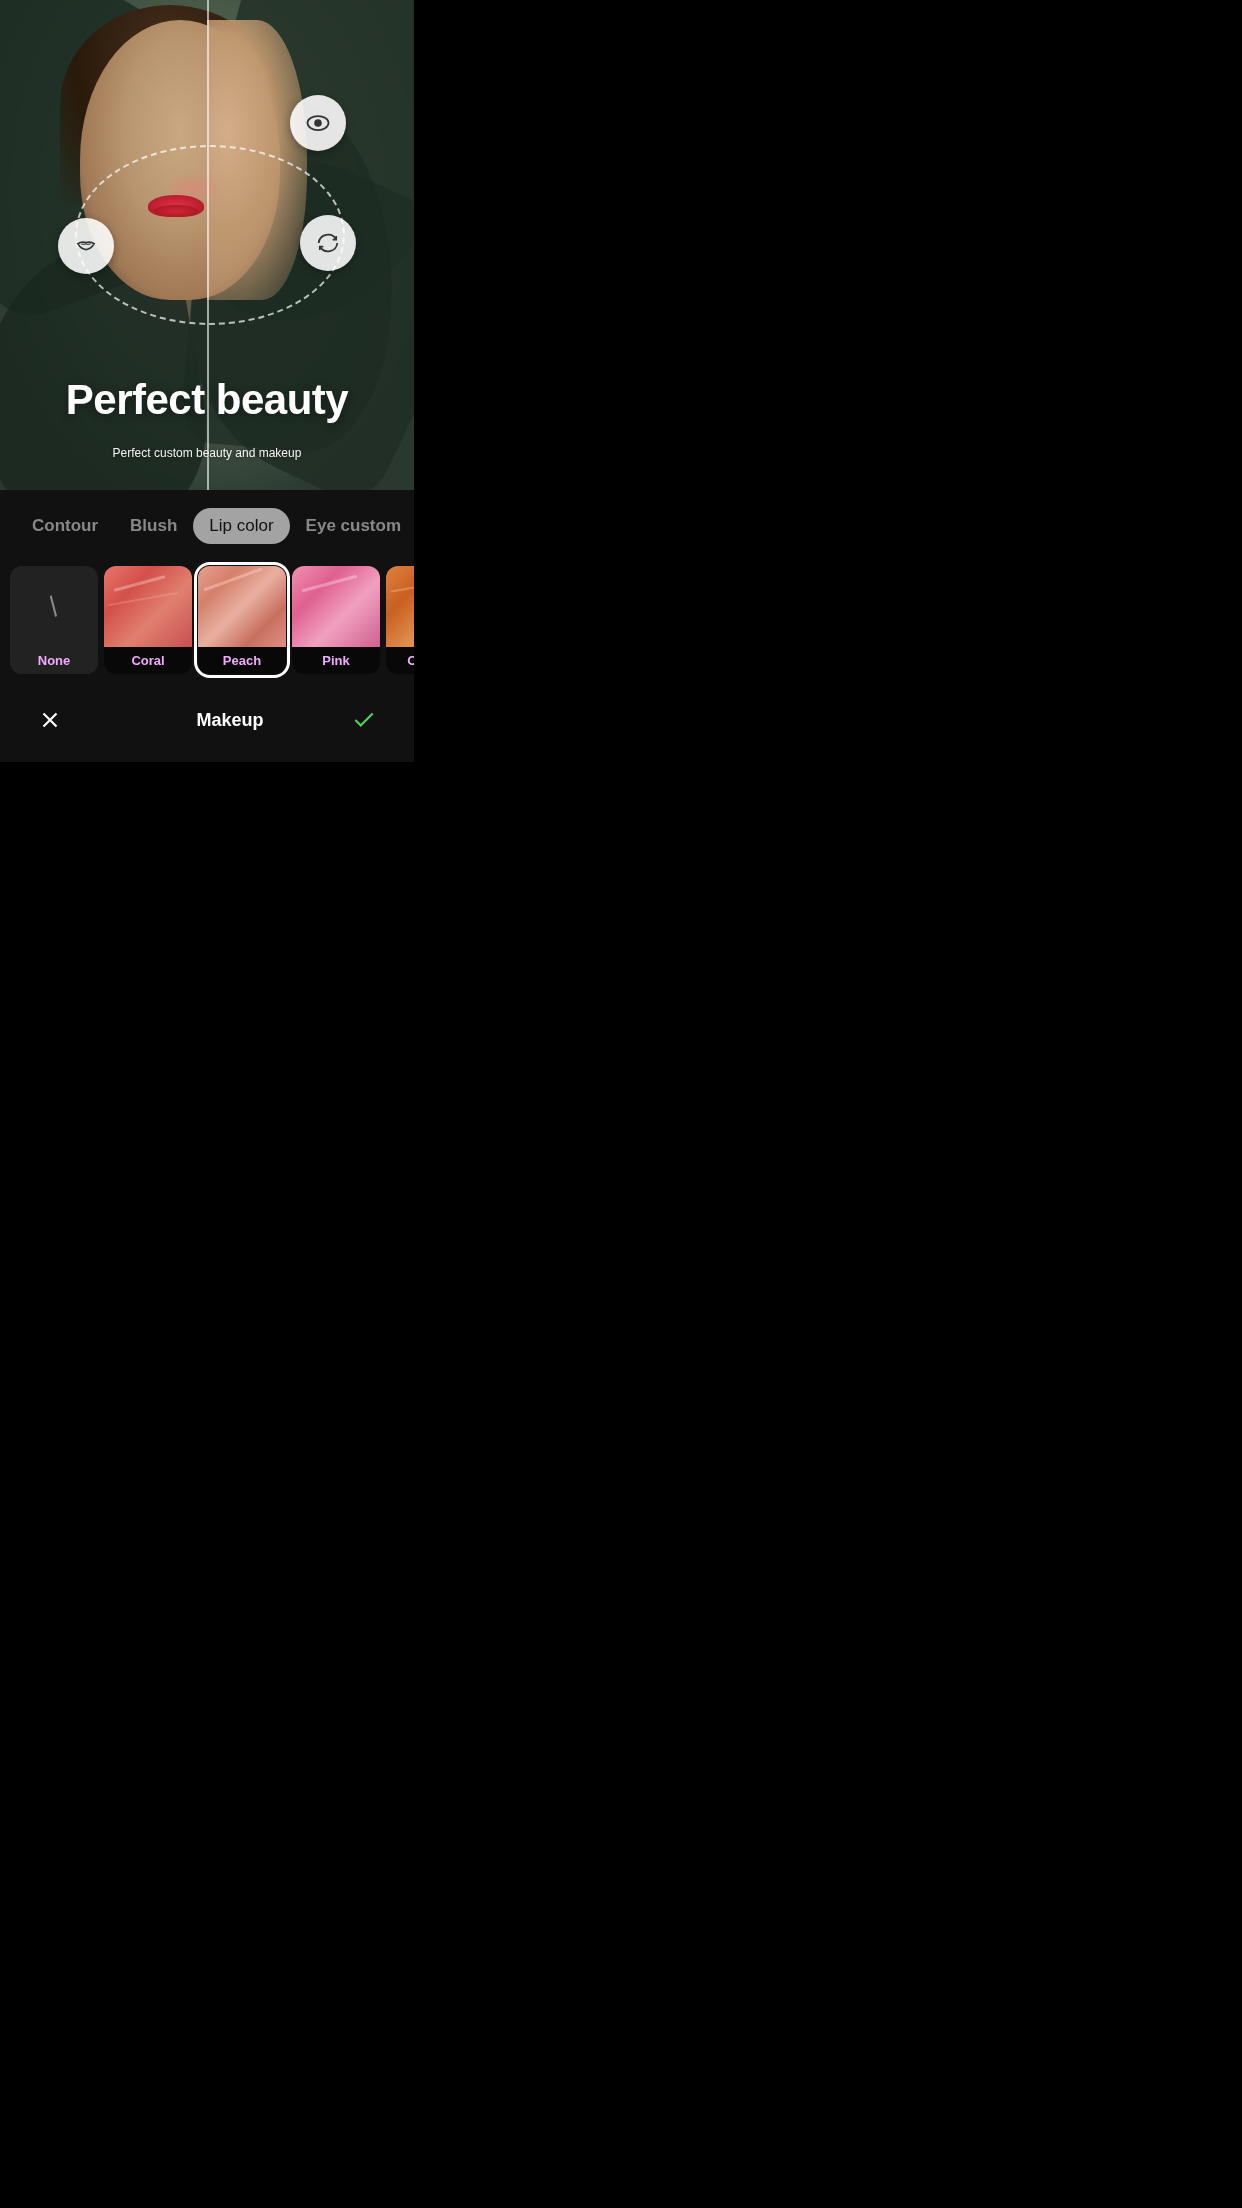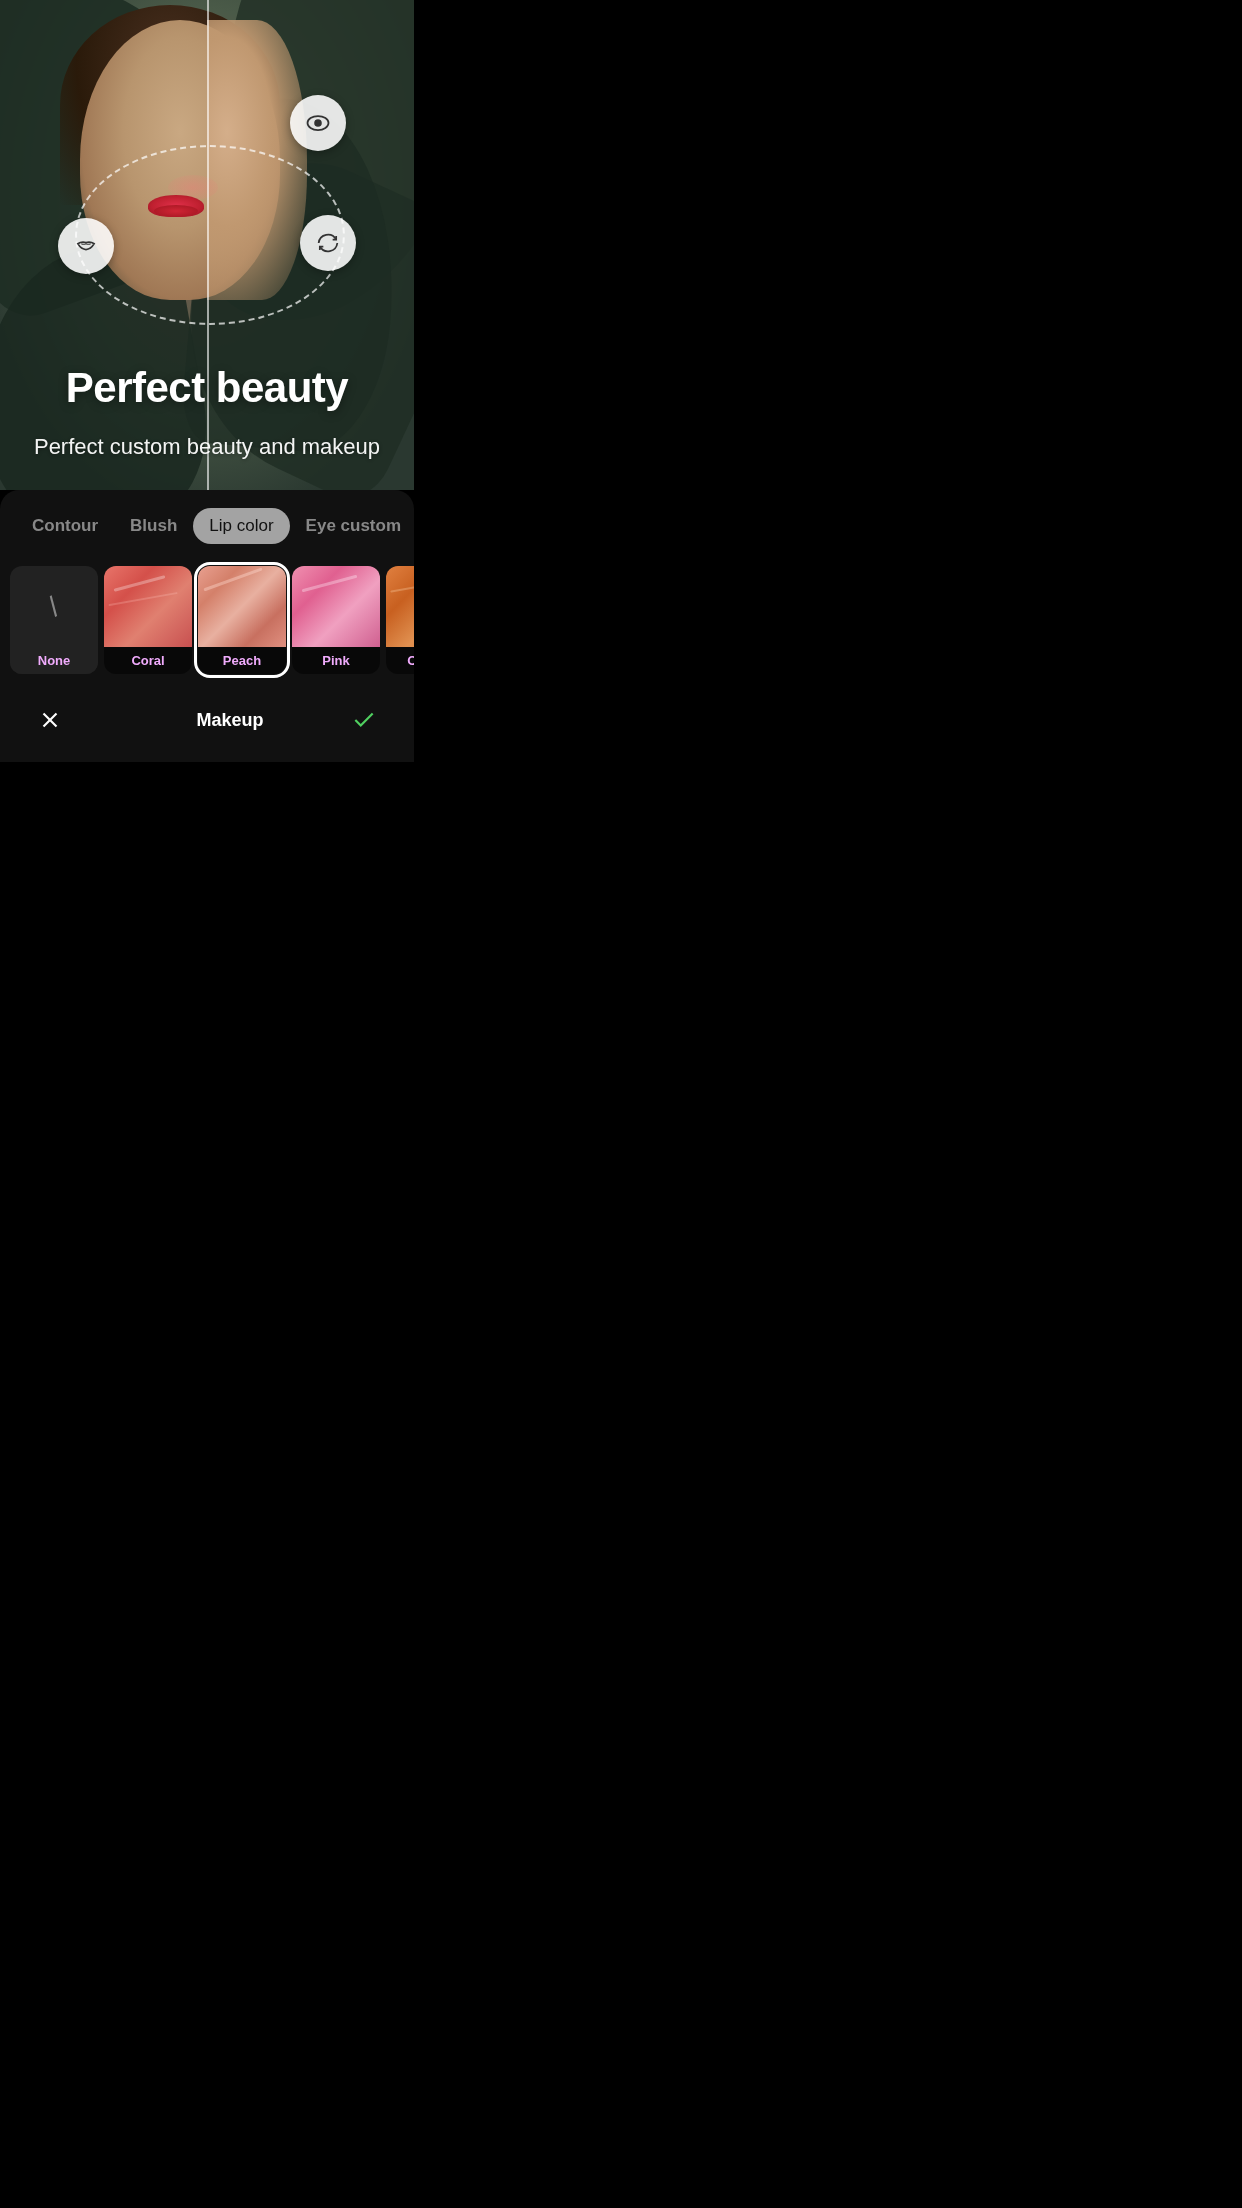--- a/index.html
+++ b/index.html
@@ -191,32 +191,31 @@
       color: white;
     }
     .text-overlay h1 {
       font-size: 42px;
       font-weight: 800;
       letter-spacing: -0.5px;
       text-shadow: 0 2px 10px rgba(0,0,0,0.4);
       margin-bottom: 22px;
     }
     .text-overlay p {
-      font-size: 22px;
+      font-size: 12px;
       font-weight: 400;
       opacity: 0.95;
       text-shadow: 0 1px 4px rgba(0,0,0,0.4);
     }
 
     
     .bottom-panel {
       background: #111;
       position: relative;
       z-index: 30;
-      border-radius: 19px;
     }
 
     
     .category-tabs {
       display: flex;
       align-items: center;
       padding: 18px 16px 12px;
       gap: 0;
       overflow-x: auto;
       scrollbar-width: none;

